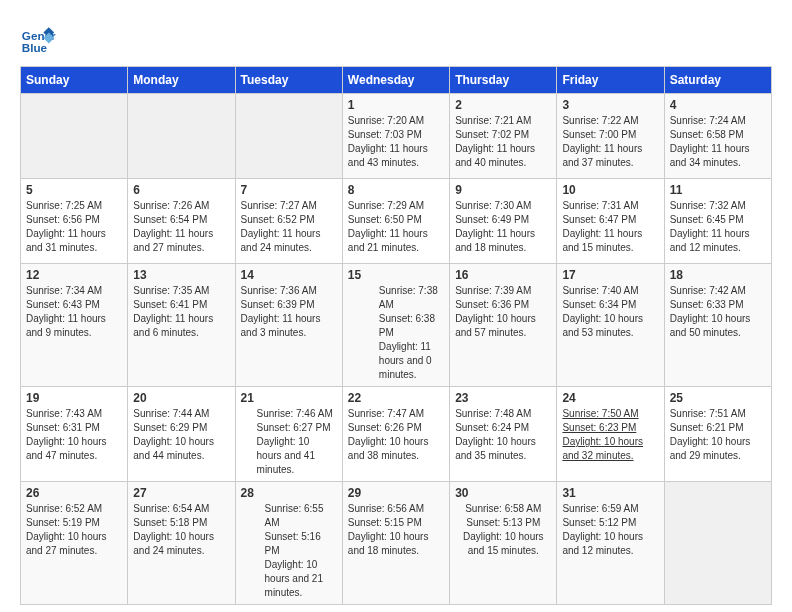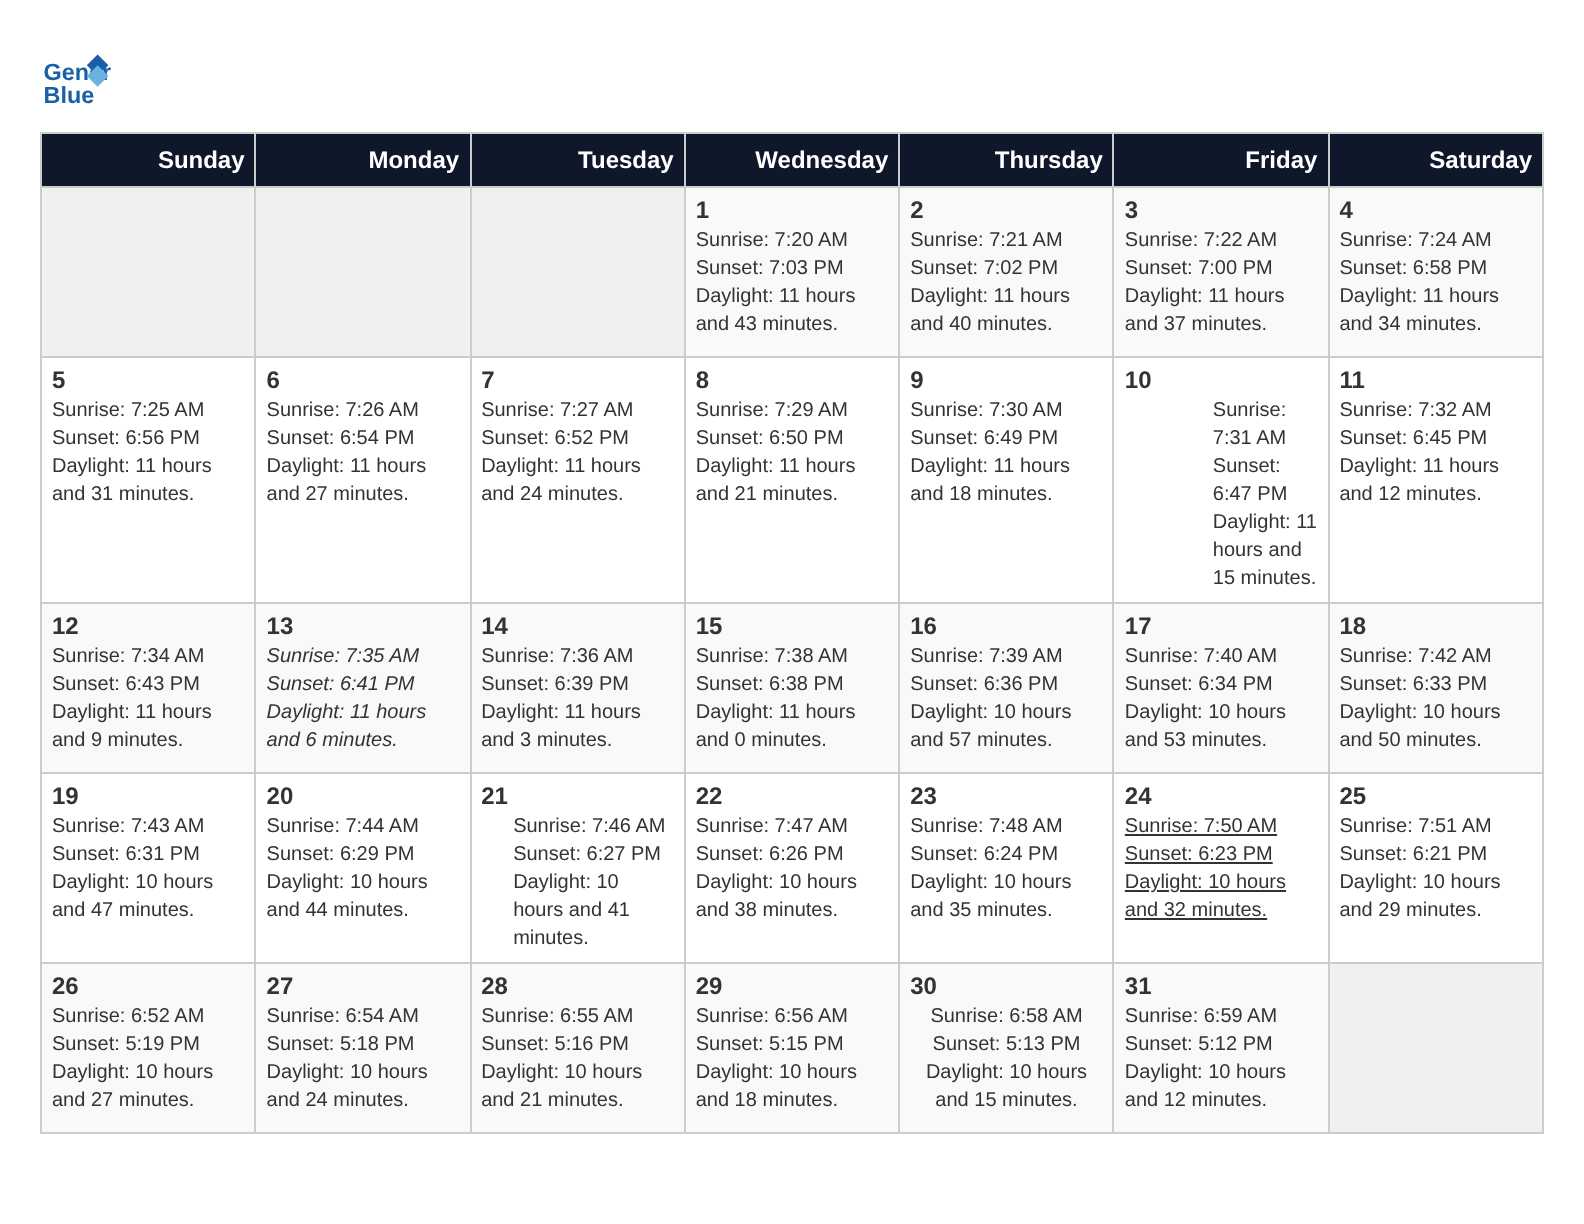--- a/index.html
+++ b/index.html
@@ -36,23 +36,23 @@
     .subtitle {
       font-size: 15px;
       color: #555;
     }
     table {
       width: 100%;
       border-collapse: collapse;
       font-size: 11px;
     }
     thead tr th {
-      background-color: #0f172a;
+      background-color: #1d4ed8;
       color: #fff;
-      text-align: right;
+      text-align: left;
       padding: 6px 5px;
       font-size: 12px;
       border: 1px solid #ccc;
     }
     tbody tr td {
       border: 1px solid #ccc;
       vertical-align: top;
       padding: 4px 5px;
       width: calc(100% / 7);
       min-height: 80px;
@@ -164,53 +164,53 @@
 Daylight: 11 hours and 21 minutes.</div>
         </td>
         <td>
           <span class="day-num">9</span>
           <div class="day-info" style="white-space: pre-line;">Sunrise: 7:30 AM
 Sunset: 6:49 PM
 Daylight: 11 hours and 18 minutes.</div>
         </td>
         <td>
           <span class="day-num">10</span>
-          <div class="day-info" style="white-space: pre-line; margin-left: 44px;">Sunrise: 7:31 AM
+          <div class="day-info" style="white-space: pre-line;">Sunrise: 7:31 AM
 Sunset: 6:47 PM
 Daylight: 11 hours and 15 minutes.</div>
         </td>
         <td>
           <span class="day-num">11</span>
           <div class="day-info" style="white-space: pre-line;">Sunrise: 7:32 AM
 Sunset: 6:45 PM
 Daylight: 11 hours and 12 minutes.</div>
         </td>
       </tr>
       <tr>
         <td>
           <span class="day-num">12</span>
           <div class="day-info" style="white-space: pre-line;">Sunrise: 7:34 AM
 Sunset: 6:43 PM
 Daylight: 11 hours and 9 minutes.</div>
         </td>
         <td>
           <span class="day-num">13</span>
-          <div class="day-info" style="white-space: pre-line; font-style: italic;">Sunrise: 7:35 AM
+          <div class="day-info" style="white-space: pre-line;">Sunrise: 7:35 AM
 Sunset: 6:41 PM
 Daylight: 11 hours and 6 minutes.</div>
         </td>
         <td>
           <span class="day-num">14</span>
           <div class="day-info" style="white-space: pre-line;">Sunrise: 7:36 AM
 Sunset: 6:39 PM
 Daylight: 11 hours and 3 minutes.</div>
         </td>
         <td>
           <span class="day-num">15</span>
-          <div class="day-info" style="white-space: pre-line;">Sunrise: 7:38 AM
+          <div class="day-info" style="white-space: pre-line; margin-left: 31px;">Sunrise: 7:38 AM
 Sunset: 6:38 PM
 Daylight: 11 hours and 0 minutes.</div>
         </td>
         <td>
           <span class="day-num">16</span>
           <div class="day-info" style="white-space: pre-line;">Sunrise: 7:39 AM
 Sunset: 6:36 PM
 Daylight: 10 hours and 57 minutes.</div>
         </td>
         <td>
@@ -278,21 +278,21 @@
 Daylight: 10 hours and 27 minutes.</div>
         </td>
         <td>
           <span class="day-num">27</span>
           <div class="day-info" style="white-space: pre-line;">Sunrise: 6:54 AM
 Sunset: 5:18 PM
 Daylight: 10 hours and 24 minutes.</div>
         </td>
         <td>
           <span class="day-num">28</span>
-          <div class="day-info" style="white-space: pre-line;">Sunrise: 6:55 AM
+          <div class="day-info" style="white-space: pre-line; margin-left: 24px;">Sunrise: 6:55 AM
 Sunset: 5:16 PM
 Daylight: 10 hours and 21 minutes.</div>
         </td>
         <td>
           <span class="day-num">29</span>
           <div class="day-info" style="white-space: pre-line;">Sunrise: 6:56 AM
 Sunset: 5:15 PM
 Daylight: 10 hours and 18 minutes.</div>
         </td>
         <td>

